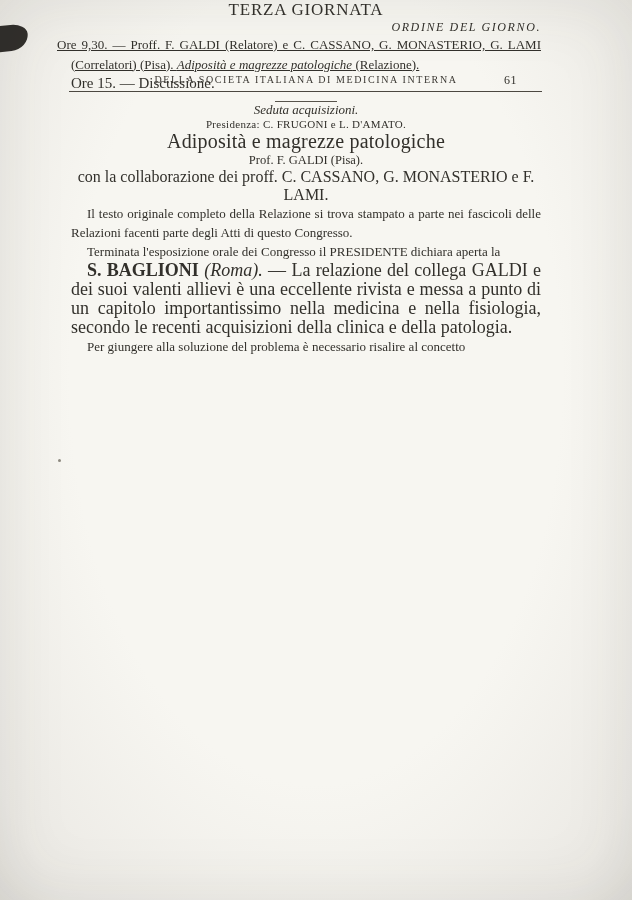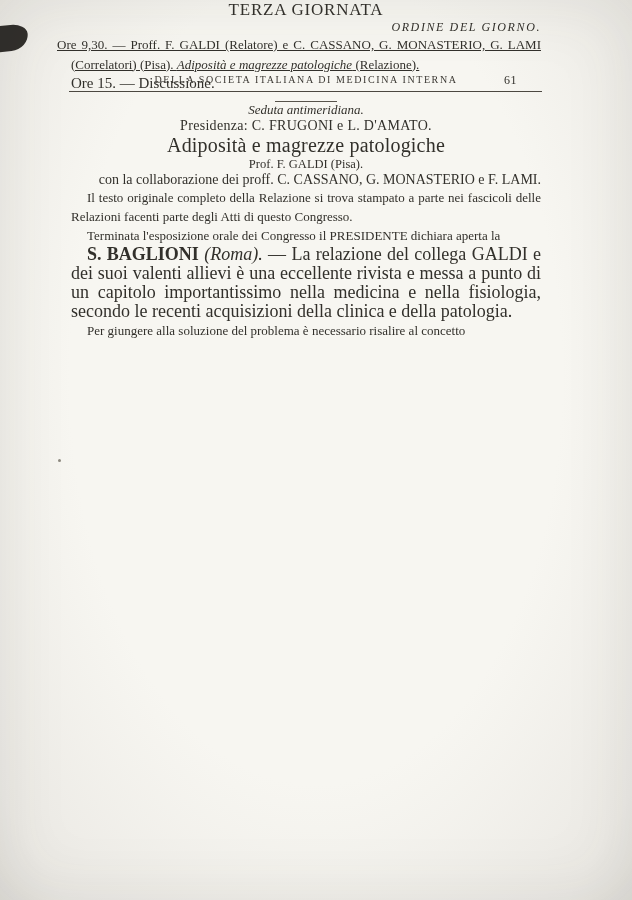--- a/index.html
+++ b/index.html
@@ -127,38 +127,37 @@
     margin: 8px auto 0 auto;
     border-top: 1px solid #57534b;
   }
 
   .sitting-name {
     margin-top: 38px;
     font-size: 13px;
   }
   .presidency {
     margin-top: 8px;
-    font-size: 14px;
+    font-size: 11px;
     letter-spacing: 0.3px;
   }
 
   .report-title {
     margin-top: 26px;
     font-size: 20px;
     font-weight: bold;
     letter-spacing: 0.2px;
   }
   .report-author {
     margin-top: 8px;
     font-size: 12.5px;
   }
   .report-collab {
     margin-top: 3px;
-    font-size: 14px;
-    text-align: right;
+    font-size: 16px;
   }
 
   .note-para {
     margin-top: 14px;
     font-size: 13px;
     line-height: 19px;
     text-indent: 16px;
   }
   .intro-para {
     margin-top: 20px;
@@ -205,21 +204,21 @@
     <h1 class="session-title">TERZA GIORNATA</h1>
 
     <p class="agenda-heading">ORDINE DEL GIORNO.</p>
 
     <p class="agenda-item justified"><span>Ore 9,30. — Proff. F. GALDI (Relatore) e C. CASSANO, G. MONASTERIO, G. LAMI (Correlatori) (Pisa). </span><span class="italic">Adiposità e magrezze patologiche</span><span> (Relazione).</span></p>
 
     <p class="agenda-item2">Ore 15. — Discussione.</p>
 
     <div class="short-rule"></div>
 
-    <p class="sitting-name italic centered">Seduta antimeridiana.</p>
+    <p class="sitting-name italic centered">Seduta acquisizioni.</p>
     <p class="presidency centered">Presidenza: C. FRUGONI e L. D'AMATO.</p>
 
     <h2 class="report-title centered">Adiposità e magrezze patologiche</h2>
     <p class="report-author centered">Prof. F. GALDI (Pisa).</p>
     <p class="report-collab centered">con la collaborazione dei proff. C. CASSANO, G. MONASTERIO e F. LAMI.</p>
 
     <p class="note-para justified">Il testo originale completo della Relazione si trova stampato a parte nei fascicoli delle Relazioni facenti parte degli Atti di questo Congresso.</p>
 
     <p class="intro-para justified">Terminata l'esposizione orale dei Congresso il PRESIDENTE dichiara aperta la</p>
 

